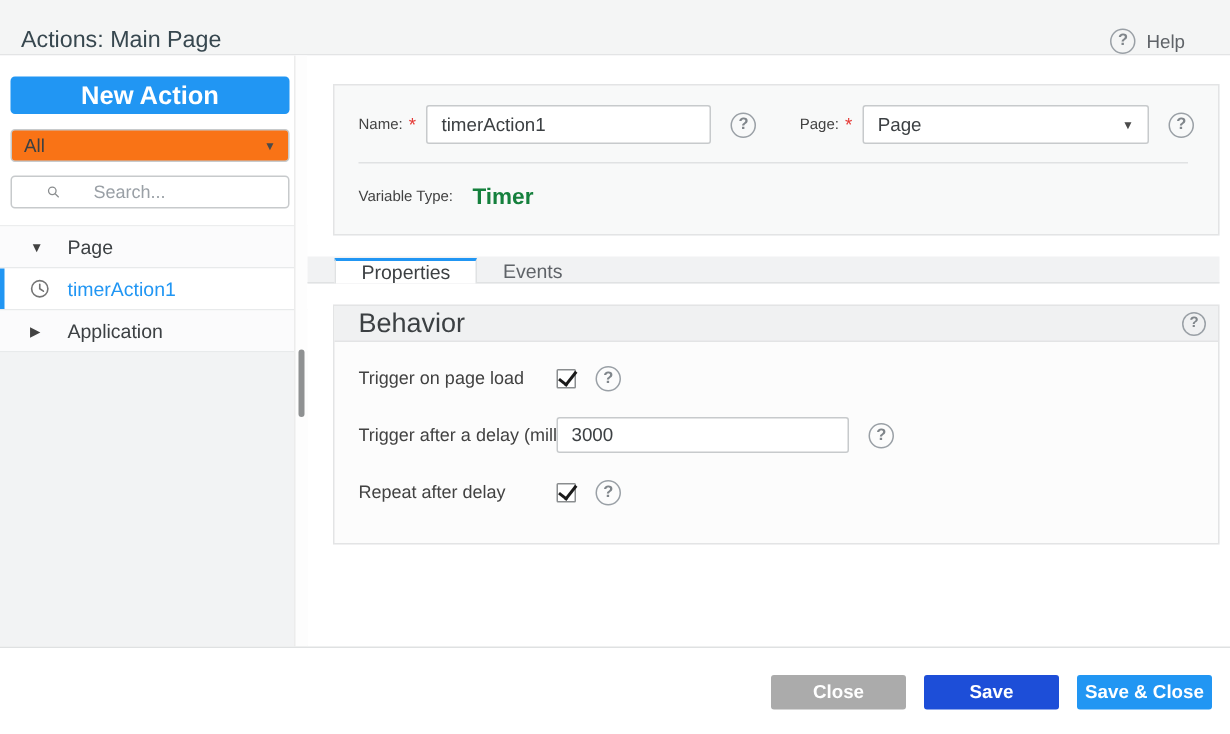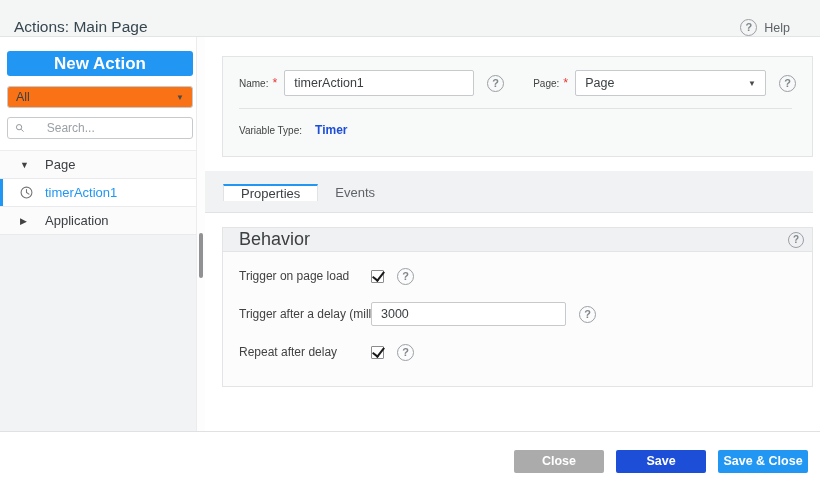--- a/index.html
+++ b/index.html
@@ -26,21 +26,21 @@
   .scroll-thumb { position:absolute; right:2px; top:196px; width:4px; height:45px;
     background:#8f9192; border-radius:2px; }
   .side-controls { padding:14px 12px 11px 7px; }
   .btn-new-action { display:block; width:100%; height:25px; border:none; border-radius:3px;
     background:#2196f3; color:#fff; font-family:inherit; font-size:17px; font-weight:700; cursor:pointer; }
   .side-select { margin-top:10px; height:22px; border:1px solid #c7cacc; border-radius:3px;
     background:#f97316; display:flex; align-items:center; justify-content:space-between;
     padding:0 8px; font-size:12.5px; color:#3c4043; cursor:pointer; }
   .dd-arrow { font-size:8px; color:#4a4a4a; }
   .side-search { margin-top:9px; height:22px; border:1px solid #c7cacc; border-radius:3px;
-    background:#fff; display:flex; align-items:center; padding:0 7px; gap:22px; }
+    background:#fff; display:flex; align-items:center; padding:0 23px; gap:22px; }
   .side-search input { border:none; outline:none; width:100%; font-family:inherit;
     font-size:12px; color:#3c4043; background:transparent; }
   .side-search input::placeholder { color:#9aa0a6; }
 
   .tree { border-top:1px solid #ecedee; }
   .tree-row { position:relative; height:28px; display:flex; align-items:center; gap:12px;
     padding-left:20px; border-bottom:1px solid #e8eaeb; font-size:13px; color:#3c4043;
     background:#fbfbfc; cursor:pointer; }
   .tree-row .caret { font-size:9px; color:#424242; width:13px; flex:none; }
   .tree-row.selected { background:#fff; color:#2196f3; }
@@ -60,25 +60,25 @@
   .text-input { height:26px; border:1px solid #c7cacc; border-radius:2px; background:#fff;
     font-family:inherit; font-size:12.5px; color:#3c4043; padding:0 9px; outline:none; }
   .name-input { width:190px; margin-left:7px; }
   .form-row1 .q-icon { margin-left:13px; }
   .owner-label { margin-left:29px; }
   .owner-select { width:191px; height:26px; margin-left:7px; border:1px solid #c7cacc; border-radius:2px;
     background:#fff; display:flex; align-items:center; justify-content:space-between;
     padding:0 9px; font-size:12.5px; color:#3c4043; cursor:pointer; }
   .form-divider { border-top:1px solid #e0e2e3; margin:0 20px 0 16px; }
   .form-row2 { display:flex; align-items:center; padding:14px 16px; gap:13px; }
-  .vt-value { font-size:12px; color:#1d4ed8; font-weight:700; }
-
-  
-  .tab-strip { margin:14px 7px 0 0; height:42px; background:#f1f2f3;
-    border-bottom:1px solid #e0e2e3; display:flex; align-items:center; padding-left:18px; }
+  .vt-value { font-size:15px; color:#15803d; font-weight:700; }
+
+  
+  .tab-strip { margin:14px 7px 0 0; height:18px; background:#f1f2f3;
+    border-bottom:1px solid #e0e2e3; display:flex; align-items:flex-end; padding-left:18px; }
   .tab { display:flex; align-items:center; padding:0 17px; font-size:13px; color:#5f6368;
     cursor:pointer; border-top:2px solid transparent; }
   .tab.active { background:#fff; color:#3c4043; border-top:2px solid #2196f3;
     border-left:1px solid #e0e2e3; border-right:1px solid #e0e2e3; margin-bottom:-1px; }
 
   
   .behavior-panel { margin:14px 7px 0 17px; border:1px solid #e3e4e5; background:#fcfcfc; }
   .panel-header { height:24px; background:#f0f1f2; border-bottom:1px solid #e3e4e5;
     display:flex; align-items:center; justify-content:space-between; padding:0 8px 0 16px; }
   .panel-title { font-size:18px; color:#3c4043; }

